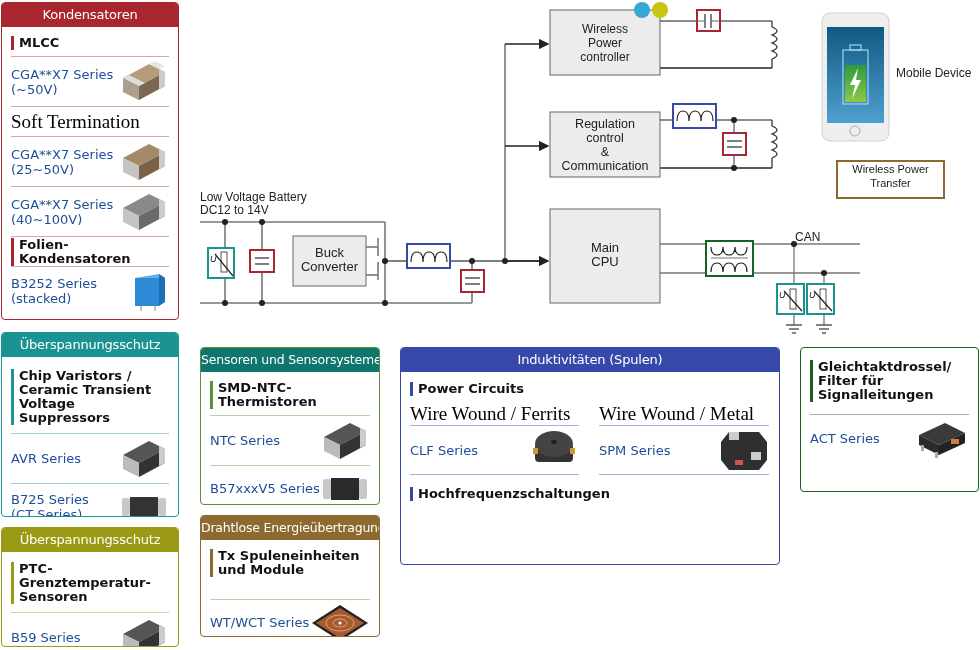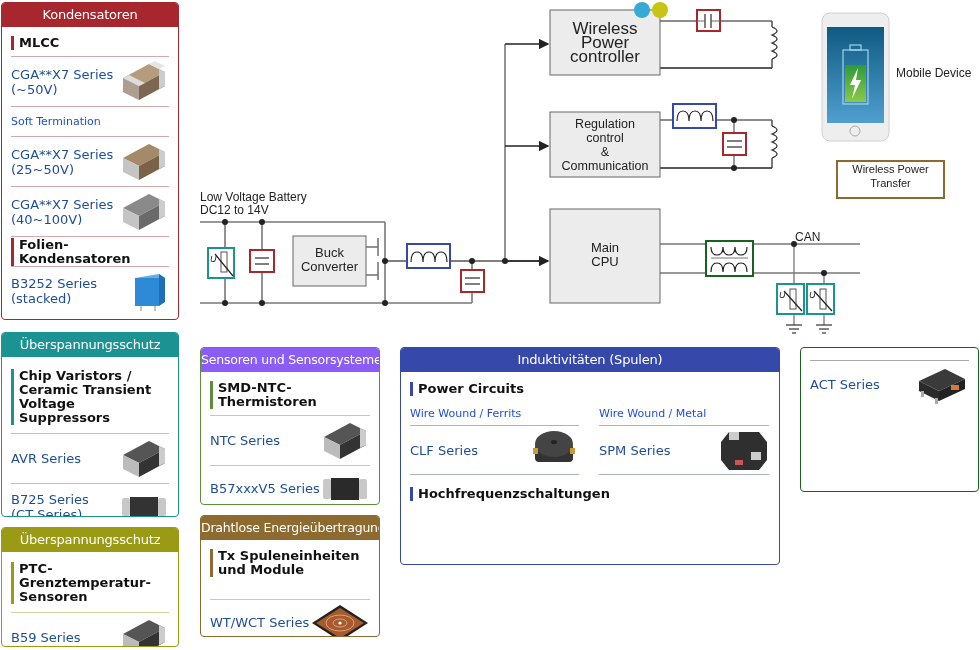--- a/index.html
+++ b/index.html
@@ -2,21 +2,21 @@
 <html><head>
 <meta charset="utf-8">
 <style>
   * { box-sizing: border-box; margin: 0; padding: 0; }
   body { width: 980px; height: 650px; background: #ffffff; position: relative; overflow: hidden;
          font-family: "DejaVu Sans", sans-serif; }
   .card { position: absolute; background: #fff; border: 1px solid; border-radius: 4px; overflow: hidden; }
   .card-head { color: #fff; text-align: center; font-size: 13px; height: 24px; line-height: 24px; white-space: nowrap; letter-spacing: -0.2px; }
   .card-body { padding: 0 9px; }
   .sec-title { font-size: 13px; font-weight: bold; color: #111; border-left: 3px solid; padding-left: 5px; margin-top: 9px; line-height: 14px; }
-  .plain-title { font-size: 11px; color: #1d4ed8; line-height: 15px; }
+  .plain-title { font-size: 19px; color: #000000; line-height: 15px; font-family: Liberation Serif, serif; }
   .row { display: flex; align-items: center; justify-content: space-between; border-top: 1px solid #bbb; }
   .row.first { border-top: none; }
   .link { font-size: 13px; color: #1d4d99; line-height: 15px; cursor: pointer; }
   .lbl { position: absolute; font-family: "Liberation Sans", sans-serif; color: #222; text-align: center; line-height: 14px; font-size: 13px; }
   svg text { font-family: "Liberation Sans", sans-serif; }
 </style>
 </head>
 <body>
 
 <svg width="980" height="340" style="position:absolute;left:0;top:0;">
@@ -190,21 +190,21 @@
 </svg>
 
 <div class="lbl" style="left:200px;top:191px;font-size:12px;text-align:left;line-height:13px;">
   <div>Low Voltage Battery</div>
   <div>DC12 to 14V</div>
 </div>
 <div class="lbl" style="left:293px;top:246px;width:73px;">
   <div>Buck</div>
   <div>Converter</div>
 </div>
-<div class="lbl" style="left:550px;top:22px;width:110px;font-size:17px;">
+<div class="lbl" style="left:550px;top:22px;width:110px;font-size:12px;">
   <div>Wireless</div>
   <div>Power</div>
   <div>controller</div>
 </div>
 <div class="lbl" style="left:550px;top:117px;width:110px;font-size:12.5px;">
   <div>Regulation</div>
   <div>control</div>
   <div>&amp;</div>
   <div>Communication</div>
 </div>
@@ -342,21 +342,21 @@
             <polygon points="4,18 20,26 20,40 4,32" fill="#bbb"></polygon>
             <polygon points="20,26 46,12 46,26 20,40" fill="#333"></polygon>
         <polygon points="40,9 46,12 46,26 40,29" fill="#ccc"></polygon>
           </g>
         </svg>
     </div>
   </div>
 </div>
 
 <div class="card" style="left:200px;top:347px;width:180px;height:158px;border-color:#5c8f3a;">
-  <div class="card-head" style="background:#8b5cf6;font-size:12.5px;">Sensoren und Sensorsysteme</div>
+  <div class="card-head" style="background:#0f766e;font-size:12.5px;">Sensoren und Sensorsysteme</div>
   <div class="card-body">
     <div class="sec-title" style="border-color:#5c8f3a;margin-top:9px;">SMD-NTC-Thermistoren</div>
     <div class="row" style="height:50px;margin-top:6px;border-color:#b9d0a8;">
       <div class="link">NTC Series</div>
       <svg width="50" height="44" viewBox="0 0 50 44">
           <g>
         <polygon points="4,18 30,4 46,12 20,26" fill="#555"></polygon>
             <polygon points="4,18 20,26 20,40 4,32" fill="#bbb"></polygon>
             <polygon points="20,26 46,12 46,26 20,40" fill="#333"></polygon>
         <polygon points="40,9 46,12 46,26 40,29" fill="#ccc"></polygon>
@@ -432,20 +432,25 @@
             </svg>
         </div>
       </div>
     </div>
     <div class="sec-title" style="border-color:#3649ab;margin-top:12px;">Hochfrequenzschaltungen</div>
   </div>
 </div>
 
 <div class="card" style="left:800px;top:347px;width:179px;height:145px;border-color:#17621e;">
   <div class="card-body">
+    <div class="sec-title" style="border-color:#17621e;margin-top:12px;">
+      <div>Gleichtaktdrossel/</div>
+      <div>Filter für</div>
+      <div>Signalleitungen</div>
+    </div>
     <div class="row" style="height:48px;margin-top:12px;border-color:#aaa;">
       <div class="link">ACT Series</div>
       <svg width="54" height="44" viewBox="0 0 54 44">
           <g>
         <polygon points="4,18 30,6 50,16 24,28" fill="#3a3a3a"></polygon>
             <polygon points="4,18 24,28 24,38 4,28" fill="#2a2a2a"></polygon>
             <polygon points="24,28 50,16 50,26 24,38" fill="#222"></polygon>
         <rect x="36" y="22" width="8" height="5" fill="#d57a3a"></rect>
             <rect x="6" y="28" width="3" height="6" fill="#aaa"></rect>
             <rect x="20" y="35" width="3" height="6" fill="#aaa"></rect>

